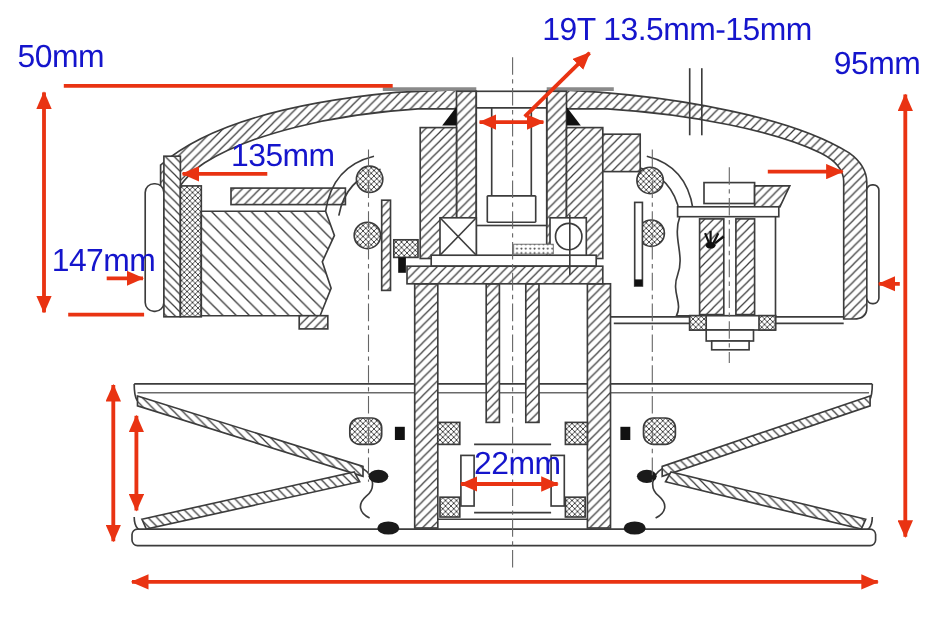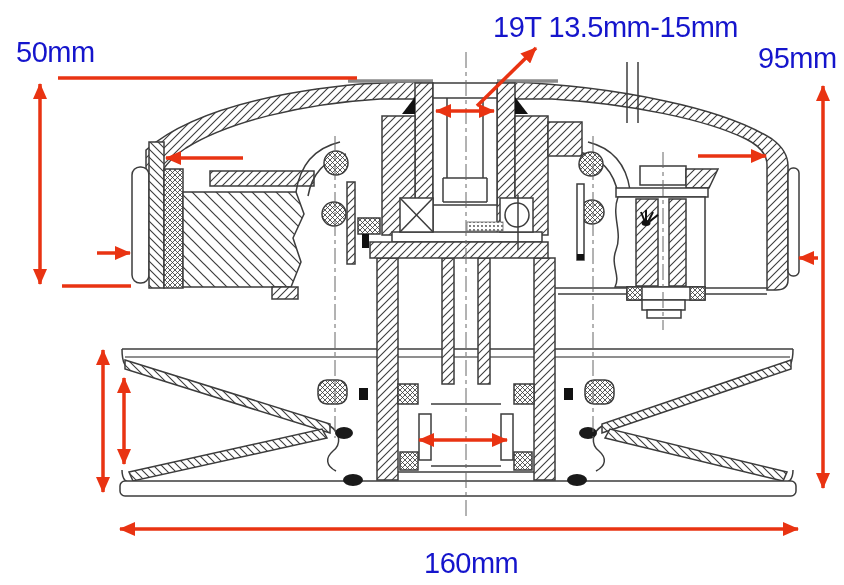--- a/index.html
+++ b/index.html
@@ -211,15 +211,17 @@
     <line x1="103" y1="350" x2="103" y2="492" marker-start="url(#arr)" marker-end="url(#arr)"></line>
     <line x1="124" y1="378" x2="124" y2="464" marker-start="url(#arr)" marker-end="url(#arr)"></line>
     <line x1="419" y1="440" x2="507" y2="440" marker-start="url(#arr)" marker-end="url(#arr)"></line>
     <line x1="120" y1="529" x2="798" y2="529" marker-start="url(#arr)" marker-end="url(#arr)"></line>
   </g>
 </svg>
 
 <div class="dim-label" style="left:16px;top:38px">50mm</div>
 <div class="dim-label" style="left:493px;top:13px">19T 13.5mm-15mm</div>
 <div class="dim-label" style="left:758px;top:44px">95mm</div>
-<div class="dim-label" style="left:424px;top:549px">160mm</div>
+<div class="dim-label" style="left:210px;top:128px">135mm</div>
+<div class="dim-label" style="left:47px;top:223px">147mm</div>
+<div class="dim-label" style="left:431px;top:408px">22mm</div>
 
 </div>
 
 </body></html>

